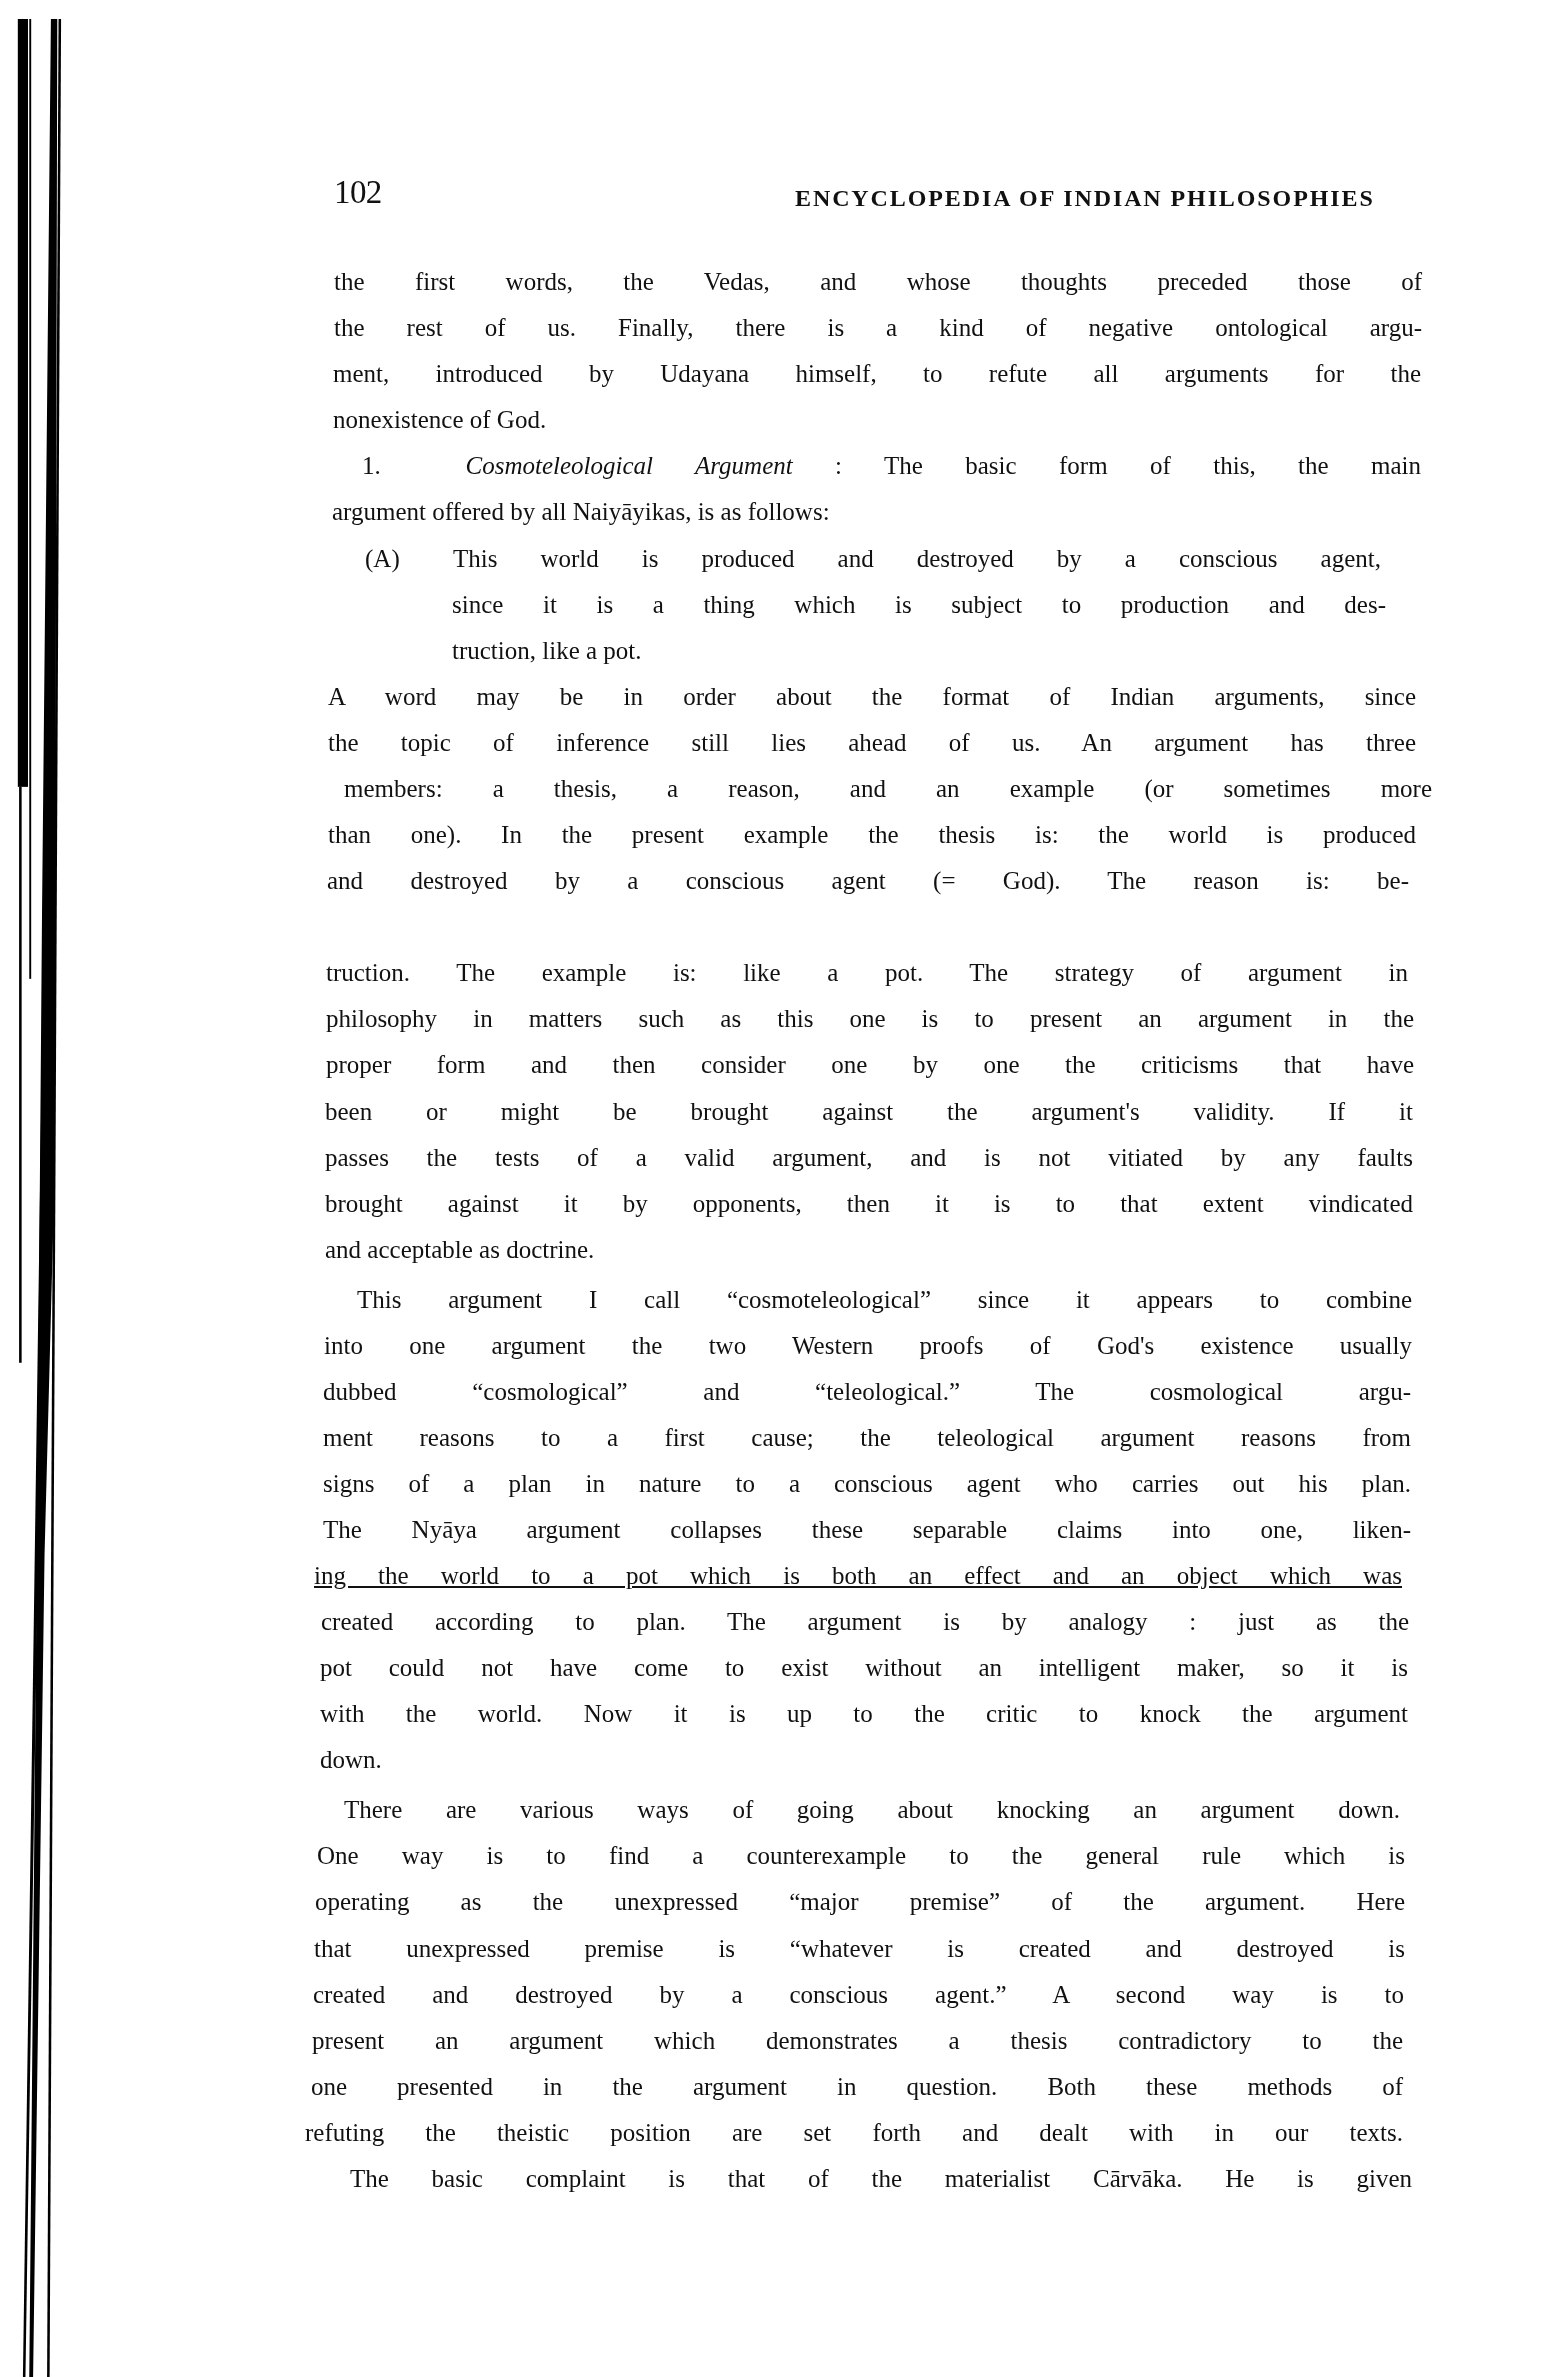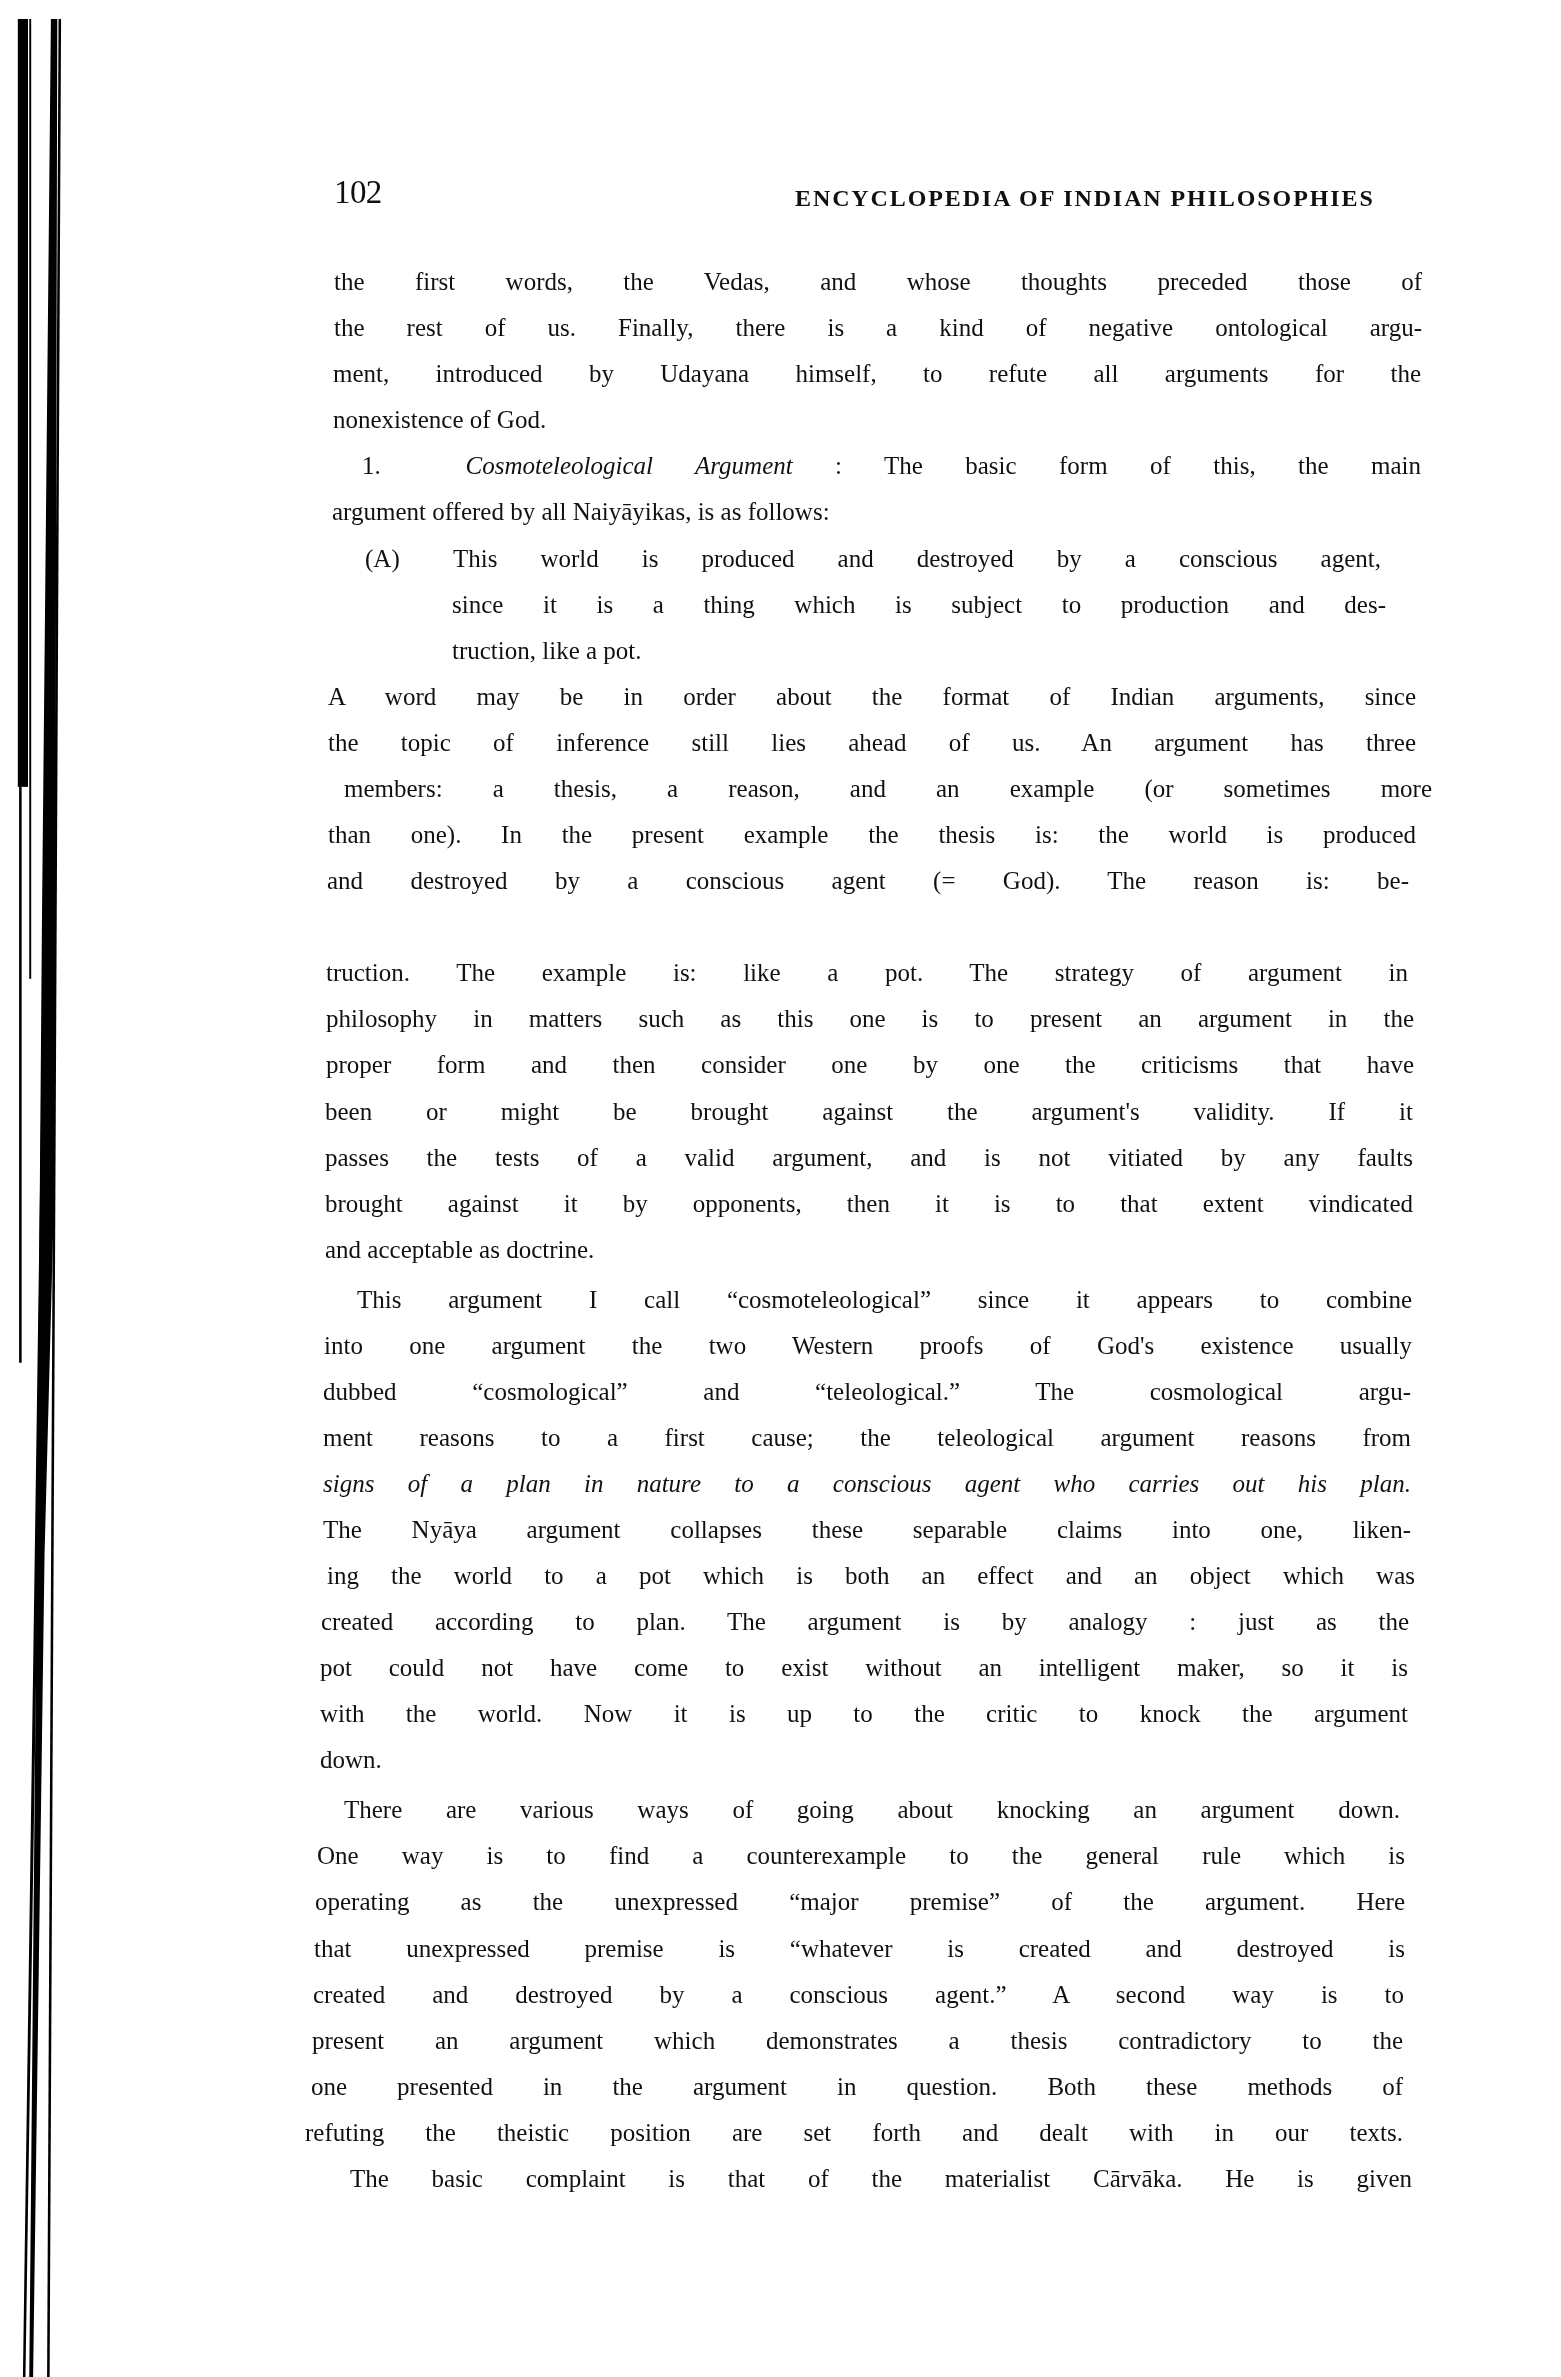--- a/index.html
+++ b/index.html
@@ -46,23 +46,23 @@
     <div class="line" style="left: 326px; top: 998px; width: 1088px; white-space: normal; overflow: visible;"><span>philosophy in matters such as this one is to present an argument in the</span></div>
     <div class="line" style="left: 326px; top: 1044px; width: 1088px; white-space: normal; overflow: visible;"><span>proper form and then consider one by one the criticisms that have</span></div>
     <div class="line" style="left: 325px; top: 1091px; width: 1088px; white-space: normal; overflow: visible;"><span>been or might be brought against the argument's validity. If it</span></div>
     <div class="line" style="left: 325px; top: 1137px; width: 1088px; white-space: normal; overflow: visible;"><span>passes the tests of a valid argument, and is not vitiated by any faults</span></div>
     <div class="line" style="left: 325px; top: 1183px; width: 1088px; white-space: normal; overflow: visible;"><span>brought against it by opponents, then it is to that extent vindicated</span></div>
     <div class="line last" style="left: 325px; top: 1229px; width: 448px; white-space: normal; overflow: visible;"><span>and acceptable as doctrine.</span></div>
     <div class="line" style="left: 357px; top: 1279px; width: 1055px; white-space: normal; overflow: visible;"><span>This argument I call “cosmoteleological” since it appears to combine</span></div>
     <div class="line" style="left: 324px; top: 1325px; width: 1088px; white-space: normal; overflow: visible;"><span>into one argument the two Western proofs of God's existence usually</span></div>
     <div class="line" style="left: 323px; top: 1371px; width: 1088px; white-space: normal; overflow: visible;"><span>dubbed “cosmological” and “teleological.” The cosmological argu-</span></div>
     <div class="line" style="left: 323px; top: 1417px; width: 1088px; white-space: normal; overflow: visible;"><span>ment reasons to a first cause; the teleological argument reasons from</span></div>
-    <div class="line" style="left: 323px; top: 1463px; width: 1088px; white-space: normal; overflow: visible; font-style: italic;"><span>signs of a plan in nature to a conscious agent who carries out his plan.</span></div>
+    <div class="line" style="left: 323px; top: 1463px; width: 1088px; white-space: normal; overflow: visible;"><span>signs of a plan in nature to a conscious agent who carries out his plan.</span></div>
     <div class="line" style="left: 323px; top: 1509px; width: 1088px; white-space: normal; overflow: visible;"><span>The Nyāya argument collapses these separable claims into one, liken-</span></div>
-    <div class="line" style="left: 327px; top: 1555px; width: 1088px; white-space: normal; overflow: visible;"><span>ing the world to a pot which is both an effect and an object which was</span></div>
+    <div class="line" style="left: 314px; top: 1555px; width: 1088px; white-space: normal; overflow: visible; text-decoration: underline;"><span>ing the world to a pot which is both an effect and an object which was</span></div>
     <div class="line" style="left: 321px; top: 1601px; width: 1088px; white-space: normal; overflow: visible;"><span>created according to plan. The argument is by analogy : just as the</span></div>
     <div class="line" style="left: 320px; top: 1647px; width: 1088px; white-space: normal; overflow: visible;"><span>pot could not have come to exist without an intelligent maker, so it is</span></div>
     <div class="line" style="left: 320px; top: 1693px; width: 1088px; white-space: normal; overflow: visible;"><span>with the world. Now it is up to the critic to knock the argument</span></div>
     <div class="line last" style="left: 320px; top: 1739px; width: 96px; white-space: normal; overflow: visible;"><span>down.</span></div>
     <div class="line" style="left: 344px; top: 1789px; width: 1056px; white-space: normal; overflow: visible;"><span>There are various ways of going about knocking an argument down.</span></div>
     <div class="line" style="left: 317px; top: 1835px; width: 1088px; white-space: normal; overflow: visible;"><span>One way is to find a counterexample to the general rule which is</span></div>
     <div class="line" style="left: 314px; top: 1928px; width: 1091px; white-space: normal; overflow: visible;"><span>that unexpressed premise is “whatever is created and destroyed is</span></div>
     <div class="line" style="left: 315px; top: 1881px; width: 1090px; white-space: normal; overflow: visible;"><span>operating as the unexpressed “major premise” of the argument. Here</span></div>
     <div class="line" style="left: 313px; top: 1974px; width: 1091px; white-space: normal; overflow: visible;"><span>created and destroyed by a conscious agent.” A second way is to</span></div>
     <div class="line" style="left: 312px; top: 2020px; width: 1091px; white-space: normal; overflow: visible;"><span>present an argument which demonstrates a thesis contradictory to the</span></div>

